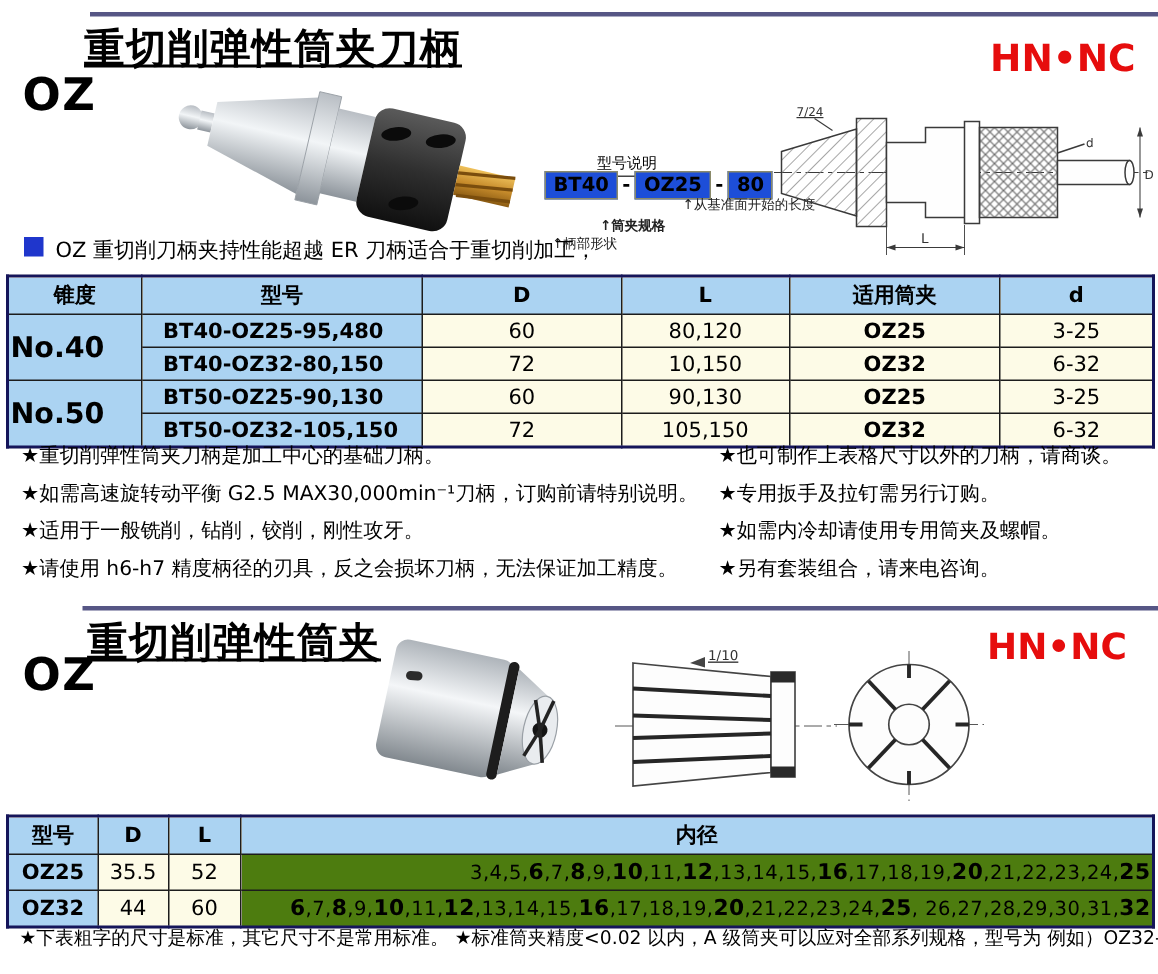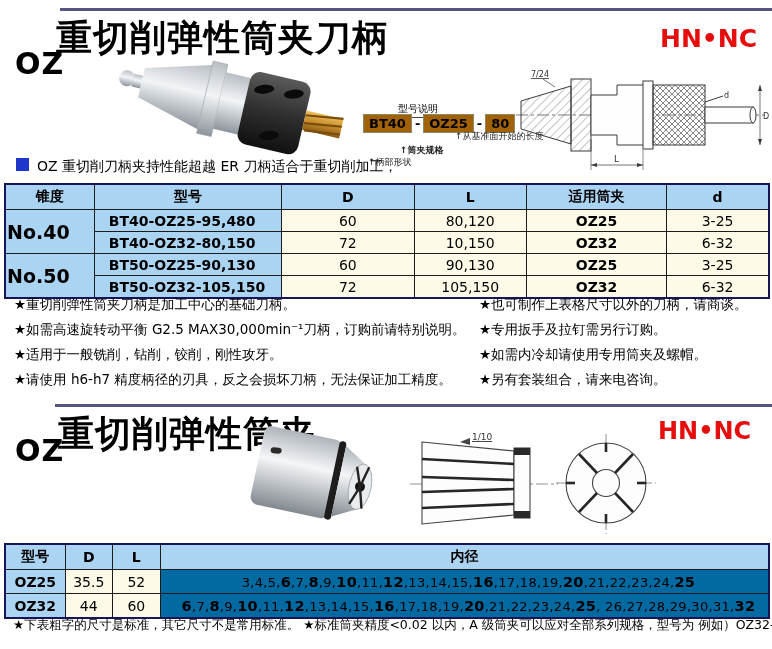--- a/index.html
+++ b/index.html
@@ -3,39 +3,39 @@
 <meta charset="utf-8">
 <style>
   html,body{margin:0;padding:0;background:#fff;}
   .page{position:relative;width:772px;height:649px;background:#ffffff;overflow:hidden;
         font-family:"DejaVu Sans","Liberation Sans",sans-serif;color:#000;}
 
   .hr-line{position:absolute;height:3px;background:#565685;}
   .hr1{left:60px;top:8px;width:712px;}
   .hr2{left:55px;top:404px;width:717px;}
 
-  .sec-title{position:absolute;font-weight:bold;font-size:36px;letter-spacing:1px;white-space:nowrap;}
+  .sec-title{position:absolute;font-weight:bold;font-size:27px;letter-spacing:1px;white-space:nowrap;text-decoration:underline;}
   .title1{left:56px;top:14px;}
   .title2{left:58px;top:410px;}
   .oz-code{position:absolute;font-weight:bold;font-size:30px;letter-spacing:1px;}
   .oz1{left:15px;top:46px;}
   .oz2{left:15px;top:433px;}
   .brand-logo{position:absolute;color:#e60d0d;font-weight:800;font-size:25px;white-space:nowrap;}
   .logo1{left:660px;top:24px;}
   .logo2{left:658px;top:417px;font-size:24px;}
 
   .photo1{position:absolute;left:110px;top:44px;width:240px;height:120px;}
   .drawing1{position:absolute;left:513px;top:55px;width:257px;height:125px;}
   .photo2{position:absolute;left:248px;top:416px;width:132px;height:122px;}
   .drawing2{position:absolute;left:408px;top:426px;width:265px;height:114px;}
 
   .legend-label{position:absolute;left:398px;top:102px;font-size:10px;border-bottom:1px solid #444;padding-bottom:1px;}
   .legend-boxes{position:absolute;left:363px;top:114px;display:flex;align-items:center;gap:3px;
                 font-size:13px;font-weight:bold;}
-  .legend-box{background:#a16207;border:1px solid #8a8a6a;padding:0 5px;height:17px;line-height:17px;}
+  .legend-box{background:#1d4ed8;border:1px solid #8a8a6a;padding:0 5px;height:17px;line-height:17px;}
   .legend-ann{position:absolute;font-size:9px;color:#222;white-space:nowrap;}
   .ann-length{left:455px;top:130px;}
   .ann-collet{left:400px;top:144px;font-weight:bold;}
   .ann-shank{left:368px;top:156px;}
 
   .intro-row{position:absolute;left:16px;top:158px;display:flex;align-items:flex-start;gap:8px;
              font-size:14px;white-space:nowrap;}
   .intro-square{width:13px;height:13px;background:#1f36cc;flex:0 0 auto;}
 
   table{border-collapse:collapse;table-layout:fixed;position:absolute;background:#fdfbe7;}
@@ -43,21 +43,21 @@
   .t2{left:4px;top:543px;width:766px;border:2px solid #15155a;}
   th,td{border:1px solid #1c1c1c;overflow:hidden;white-space:nowrap;}
   th{background:#abd3f2;font-size:14px;font-weight:bold;height:22px;text-align:center;}
   .t1 td{height:19px;}
   .t2 td{height:21px;}
   .c-taper{background:#abd3f2;font-size:19px;font-weight:bold;}
   .c-model{background:#abd3f2;font-size:14px;font-weight:bold;text-align:left;padding-left:14px;}
   .c-num{background:#fdfbe7;font-size:14px;text-align:center;}
   .c-collet{background:#fdfbe7;font-size:14px;font-weight:bold;text-align:center;}
   .t2 .c-model2{background:#abd3f2;font-size:14px;font-weight:bold;text-align:center;}
-  .bores{background:#0369a1;font-size:13px;text-align:center;padding-left:9px;letter-spacing:0.3px;}
+  .bores{background:#4d7c0f;font-size:13px;text-align:right;padding-left:9px;letter-spacing:0.3px;}
   .bores b{font-size:14.5px;}
 
   .notes{position:absolute;font-size:13.5px;}
   .notes .note{line-height:25px;white-space:nowrap;}
   .notes-left{left:14px;top:292px;}
   .notes-right{left:479px;top:292px;}
 
   .footnote{position:absolute;left:13px;top:617px;font-size:12.5px;white-space:nowrap;}
 
   svg text{font-family:"DejaVu Sans",sans-serif;}

